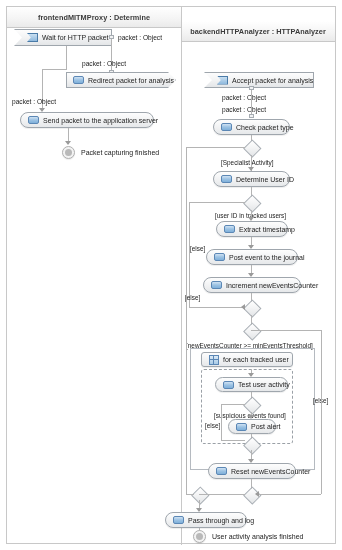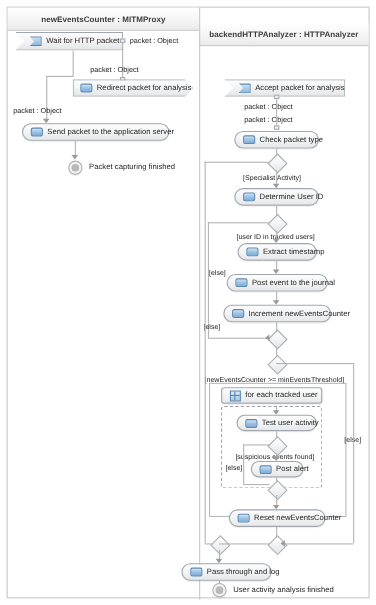--- a/index.html
+++ b/index.html
@@ -99,21 +99,21 @@
 </style>
 </head>
 <body>
 
 <div id="canvas">
 
   <div class="frame"></div>
 
   <div class="lane" style="left:7px;top:7px;width:174px;height:536px;">
     <div class="lane-head">
-      <span class="lane-title">newEventsCounter : MITMProxy</span>
+      <span class="lane-title">frontendMITMProxy : Determine</span>
     </div>
   </div>
 
   <div class="lane" style="left:181px;top:21px;width:154px;height:536px;">
     <div class="lane-head">
       <span class="lane-title">backendHTTPAnalyzer : HTTPAnalyzer</span>
     </div>
   </div>
 
   <div class="lane-divider" style="left:181px;top:7px;"></div>

